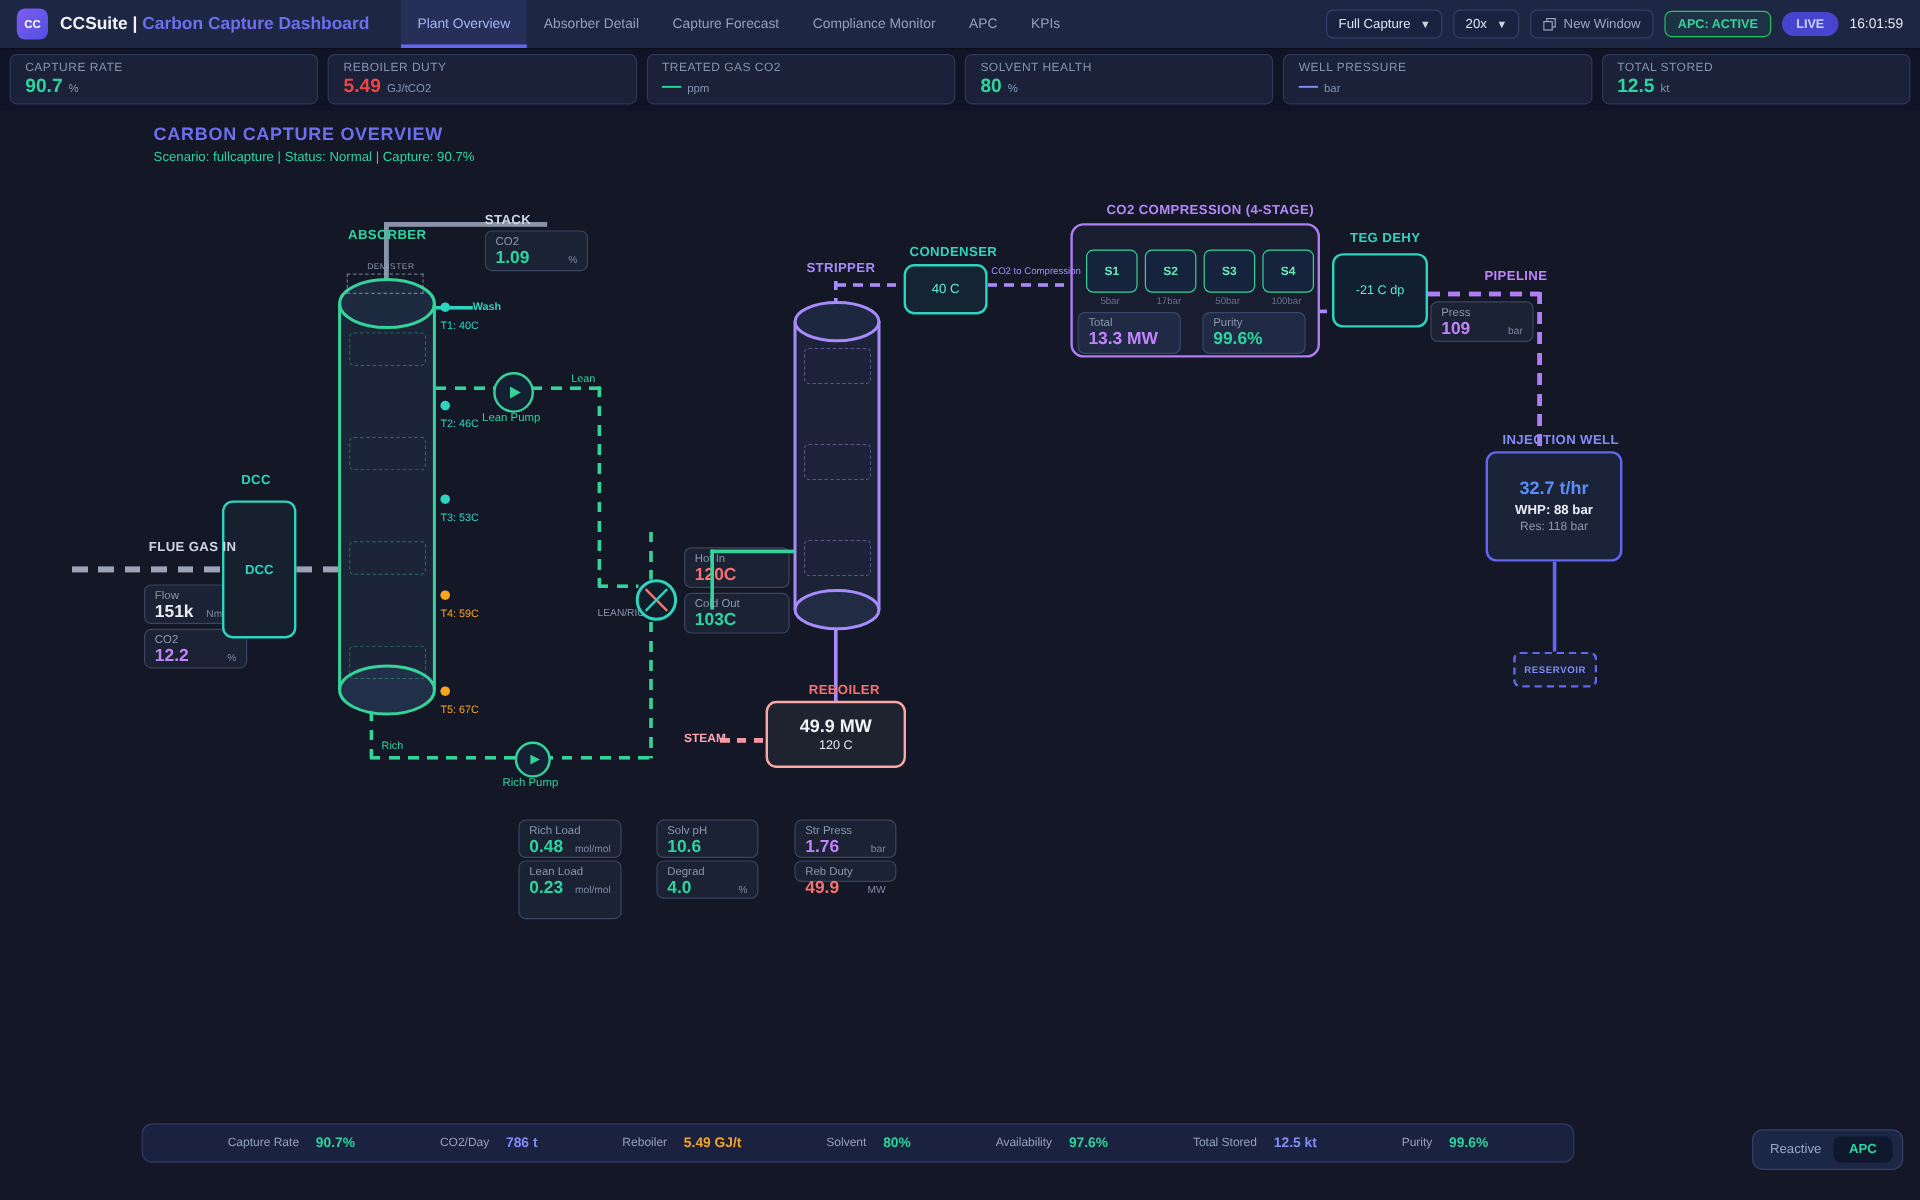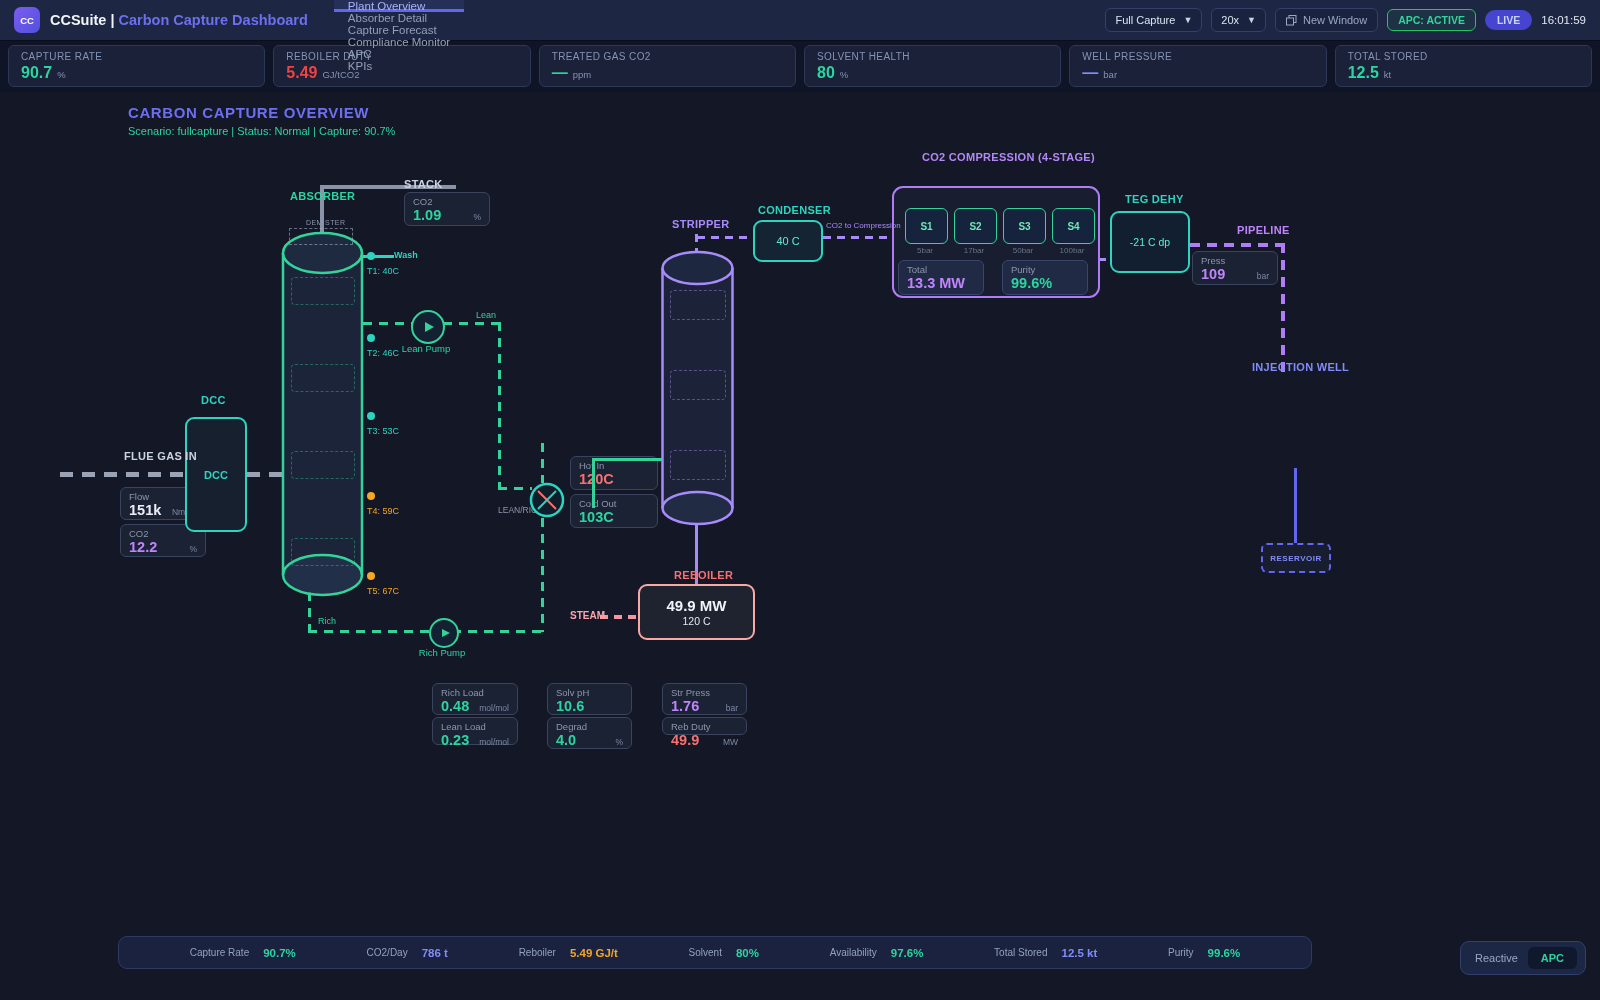--- a/index.html
+++ b/index.html
@@ -3,21 +3,21 @@
 <meta charset="utf-8">
 <style>
   html,body{margin:0;padding:0;background:#0e1220;font-family:"Liberation Sans",sans-serif;}
   #app{position:relative;width:1600px;height:1000px;background:#141726;overflow:hidden;}
   .abs{position:absolute;}
   
   #nav{position:absolute;left:0;top:0;width:1600px;height:40px;background:#1d2643;display:flex;align-items:center;padding:0 14px;box-sizing:border-box;box-shadow:0 1px 0 #0a0e1c;z-index:20;}
   .logo{width:26px;height:26px;border-radius:7px;background:linear-gradient(135deg,#7c5cf0,#5150e0);color:#fff;font-size:9.5px;font-weight:bold;display:flex;align-items:center;justify-content:center;}
   .brand{margin-left:10px;font-size:14.5px;font-weight:bold;color:#f1f5f9;white-space:nowrap;}
   .brand .accent{color:#6d6ff0;}
-  #tabs{display:flex;height:40px;margin-left:26px;flex-direction:column;}
+  #tabs{display:flex;height:40px;margin-left:26px;}
   .tab{display:flex;align-items:center;padding:0 14px;font-size:11.5px;color:#93a0b8;cursor:pointer;white-space:nowrap;}
   .tab.active{color:#a5b4fc;background:#262f58;box-shadow:inset 0 -3px 0 #6366f1;}
   #nav-right{margin-left:auto;display:flex;align-items:center;gap:9px;}
   .select{background:#19233f;border:1px solid #33406a;border-radius:6px;color:#dbe3f0;font-size:11px;padding:5px 9px;display:flex;align-items:center;gap:8px;white-space:nowrap;}
   .select .chev{color:#cbd5e1;font-size:9px;}
   .btn{background:#19233f;border:1px solid #33406a;border-radius:6px;color:#9aa8c4;font-size:11px;padding:5px 10px;display:flex;align-items:center;gap:6px;white-space:nowrap;}
   .badge-apc{border:1px solid #22c55e;color:#34d399;background:rgba(34,197,94,.08);border-radius:6px;padding:4px 10px;font-size:10.5px;font-weight:bold;white-space:nowrap;}
   .badge-live{background:#4745d0;color:#c7d2fe;border-radius:999px;padding:4px 12px;font-size:10.5px;font-weight:bold;}
   .clock{color:#e2e8f0;font-size:11.5px;}
   
@@ -284,21 +284,21 @@
   <div class="sbed" style="left:670px;top:290px;width:54px;height:28px"></div>
   <div class="sbed" style="left:670px;top:370px;width:54px;height:28px"></div>
   <div class="sbed" style="left:670px;top:450px;width:54px;height:28px"></div>
 
   <div class="dlabel" style="left:758px;top:204px;color:#2dd4bf">CONDENSER</div>
   <div class="pbox" style="left:753px;top:220px;width:70px;height:42px;border:2px solid #2dd4bf;background:#152433">
     <span style="font-size:11px;color:#5eead4">40 C</span>
   </div>
   <div class="abs" style="left:826px;top:221px;font-size:8px;color:#a78bfa;z-index:6">CO2 to Compression</div>
 
-  <div class="dlabel" style="left:922px;top:151px;color:#b388f7">CO2 COMPRESSION (4-STAGE)</div>
+  <div class="dlabel" style="left:922px;top:169px;color:#b388f7">CO2 COMPRESSION (4-STAGE)</div>
   <div class="pbox" style="left:892px;top:186px;width:208px;height:112px;border:2px solid #b07df5;background:#191d30;border-radius:11px"></div>
   <div class="stage" style="left:905px;top:208px">
       <span>S1</span>
     </div>
   <div class="stage" style="left:954px;top:208px">
       <span>S2</span>
     </div>
   <div class="stage" style="left:1003px;top:208px">
       <span>S3</span>
     </div>
@@ -330,39 +330,44 @@
   <div class="dlabel" style="left:1237px;top:224px;color:#c084fc">PIPELINE</div>
   <div class="dcard" style="left:1192px;top:251px;width:86px;height:34px">
     <div class="l">Press</div>
     <div class="row">
         <span class="v v-magenta">109</span>
         <span class="u">bar</span>
       </div>
   </div>
 
   <div class="dlabel" style="left:1252px;top:361px;color:#818cf8">INJECTION WELL</div>
+  <div class="pbox" style="left:1238px;top:376px;width:114px;height:92px;border:2px solid #6366f1;background:#1b2338;flex-direction:column;gap:3px">
+    <span style="font-size:15px;font-weight:bold;color:#5b8cf8">32.7 t/hr</span>
+    <span style="font-size:11px;font-weight:600;color:#e8edf5">WHP: 88 bar</span>
+    <span style="font-size:10px;color:#8b97ad">Res: 118 bar</span>
+  </div>
   <div class="pbox" style="left:1261px;top:543px;width:70px;height:30px;border:2px dashed #6366f1;background:rgba(27,35,56,.5);border-radius:6px">
     <span style="font-size:8px;font-weight:bold;color:#818cf8;letter-spacing:.5px">RESERVOIR</span>
   </div>
 
   <div class="abs" style="left:570px;top:610px;font-size:10px;font-weight:bold;color:#fda4af;z-index:6">STEAM</div>
   <div class="dlabel" style="left:674px;top:569px;color:#f87171">REBOILER</div>
   <div class="pbox" style="left:638px;top:584px;width:117px;height:56px;border:2px solid #f9a8a4;background:#1f222f;flex-direction:column;gap:1px">
     <span style="font-size:15px;font-weight:bold;color:#f1f5f9">49.9 MW</span>
     <span style="font-size:10.5px;color:#e2e8f0">120 C</span>
   </div>
 
   <div class="dcard" style="left:432px;top:683px;width:86px;height:32px">
     <div class="l">Rich Load</div>
     <div class="row">
         <span class="v v-green">0.48</span>
         <span class="u">mol/mol</span>
       </div>
   </div>
-  <div class="dcard" style="left:432px;top:717px;width:86px;height:28px">
+  <div class="dcard" style="left:432px;top:717px;width:86px;height:49px">
     <div class="l">Lean Load</div>
     <div class="row">
         <span class="v v-green">0.23</span>
         <span class="u">mol/mol</span>
       </div>
   </div>
   <div class="dcard" style="left:547px;top:683px;width:85px;height:32px">
     <div class="l">Solv pH</div>
     <div class="row">
         <span class="v v-green">10.6</span>

